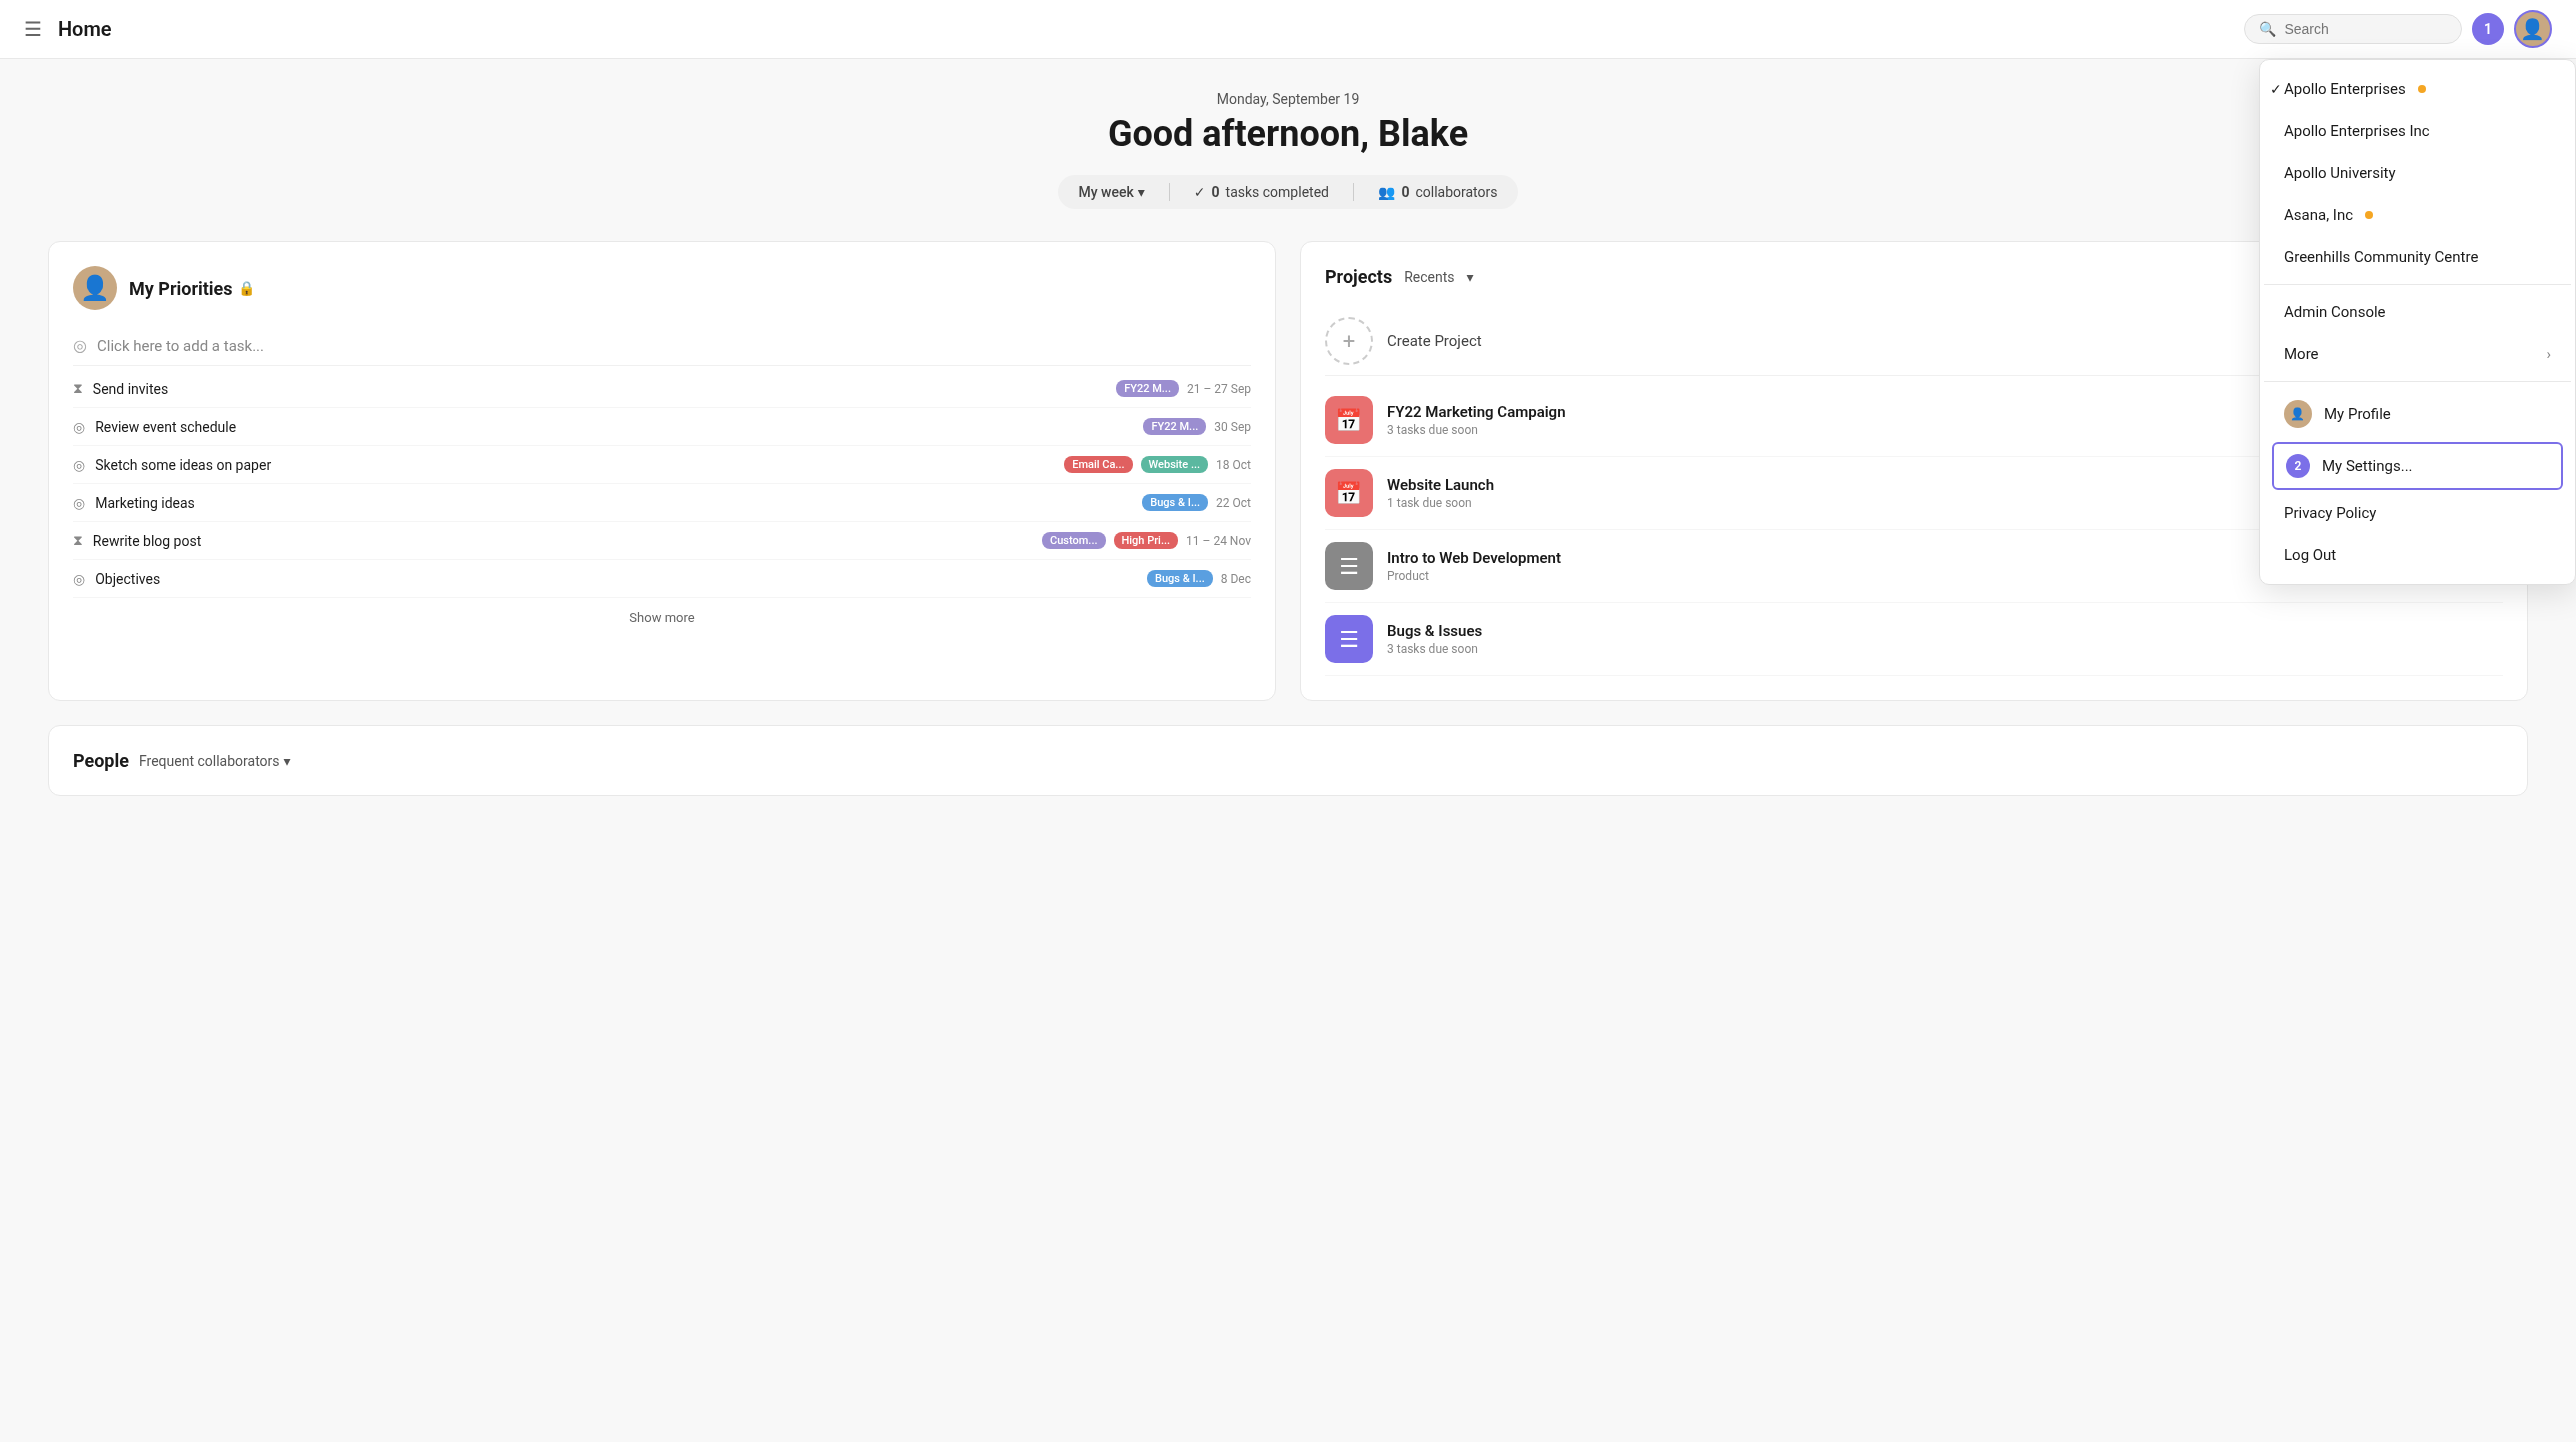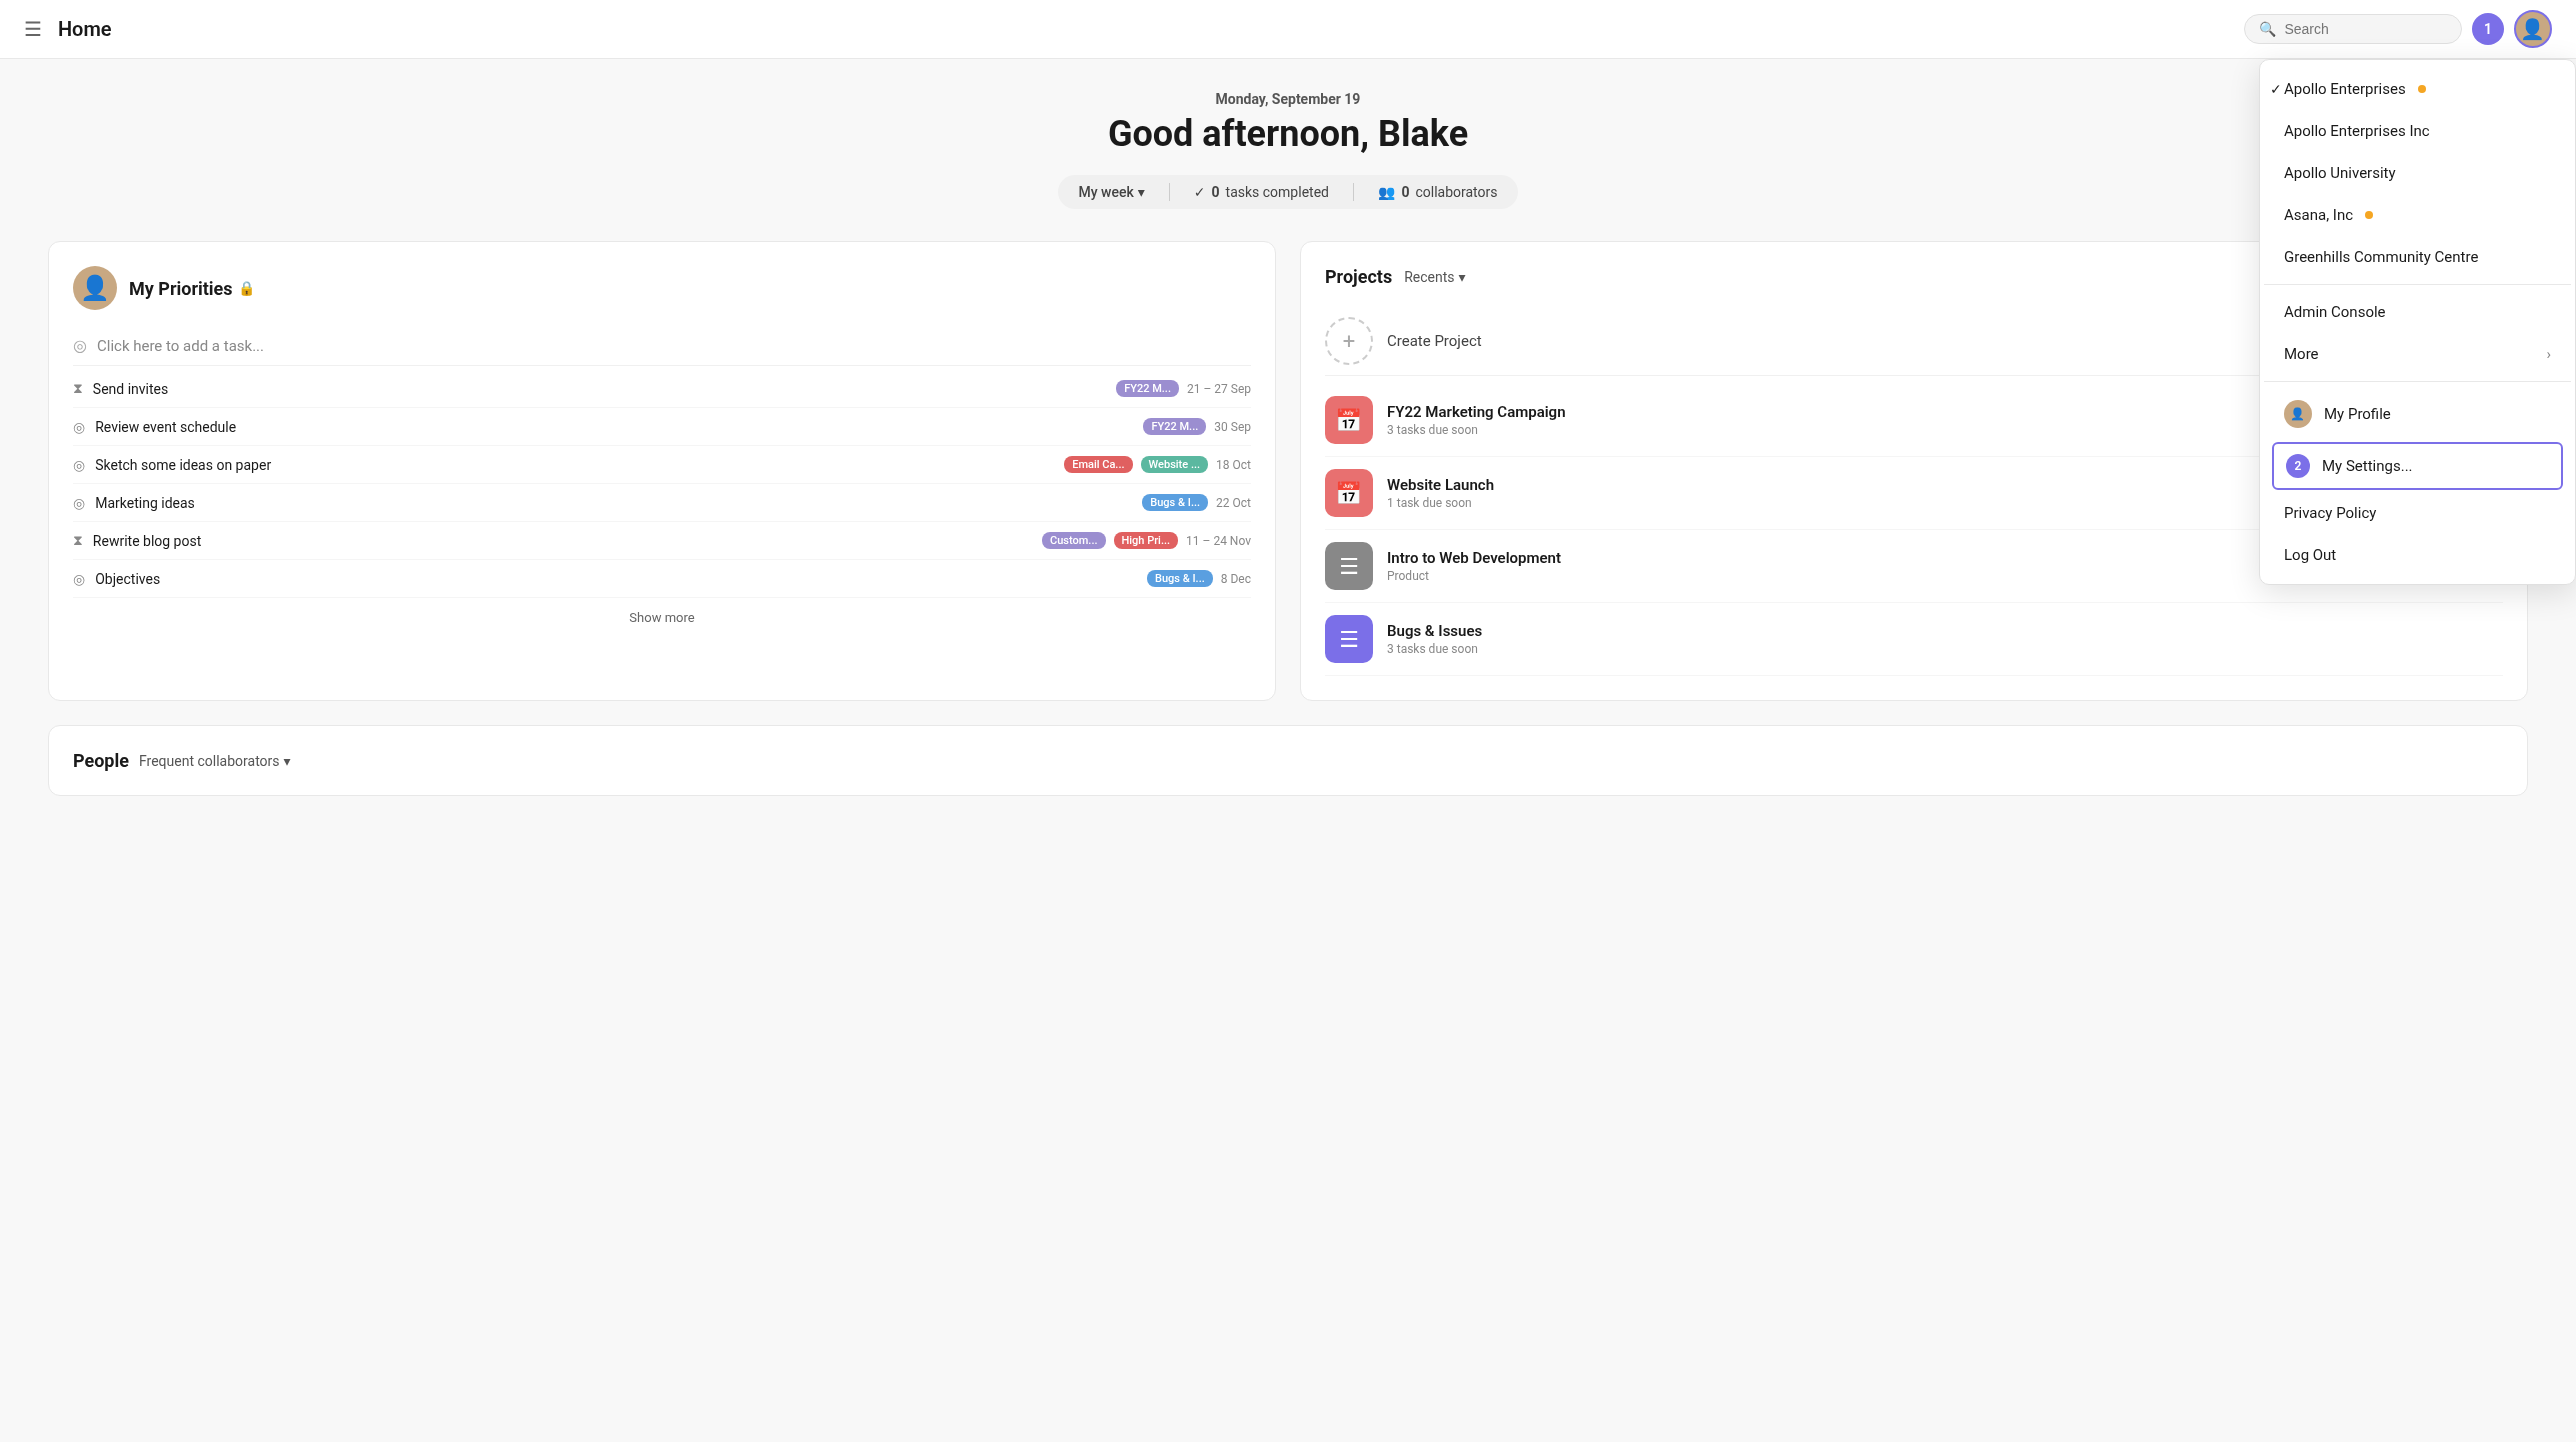--- a/index.html
+++ b/index.html
@@ -91,21 +91,21 @@
     }
 
     
     .greeting-section {
       text-align: center;
       margin-bottom: 32px;
     }
     .greeting-date {
       font-size: 14px;
       color: #555;
-      font-weight: 700;
+      font-weight: 400;
       margin-bottom: 6px;
     }
     .greeting-title {
       font-size: 36px;
       font-weight: 700;
       margin-bottom: 20px;
     }
     .stats-bar {
       display: inline-flex;
       align-items: center;
@@ -264,21 +264,21 @@
       gap: 12px;
       margin-bottom: 20px;
     }
     .projects-title {
       font-size: 18px;
       font-weight: 700;
     }
     .recents-selector {
       display: flex;
       align-items: center;
-      gap: 4px;
+      gap: 12px;
       font-size: 14px;
       color: #555;
       cursor: pointer;
     }
 
     .create-project-row {
       display: flex;
       align-items: center;
       gap: 14px;
       padding: 10px 0;

